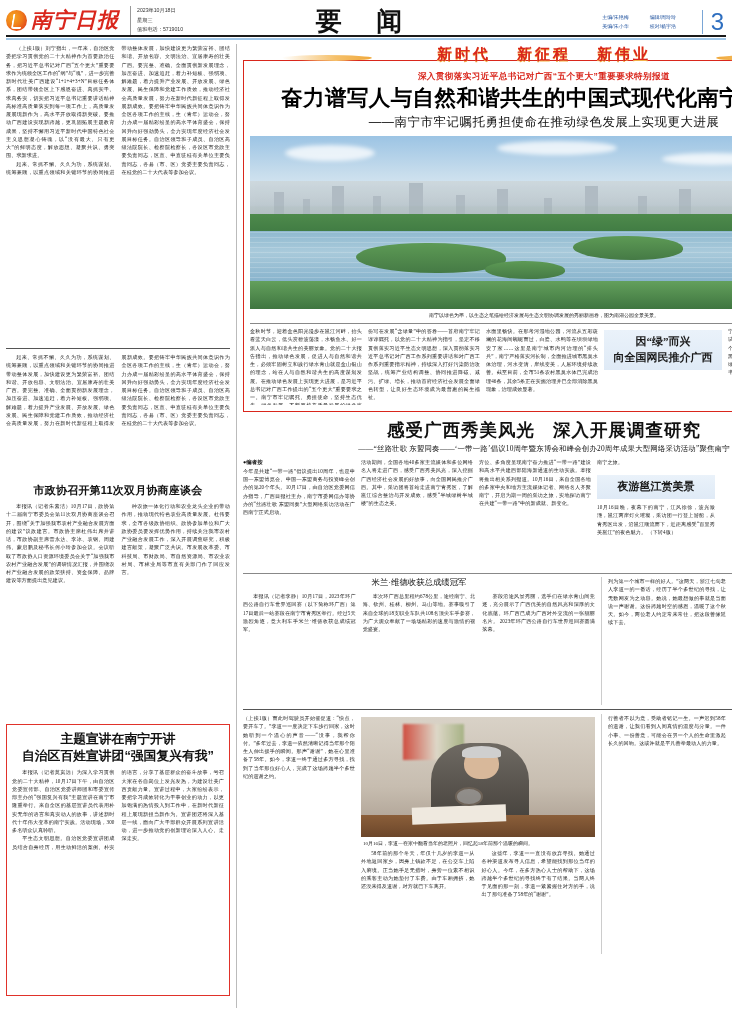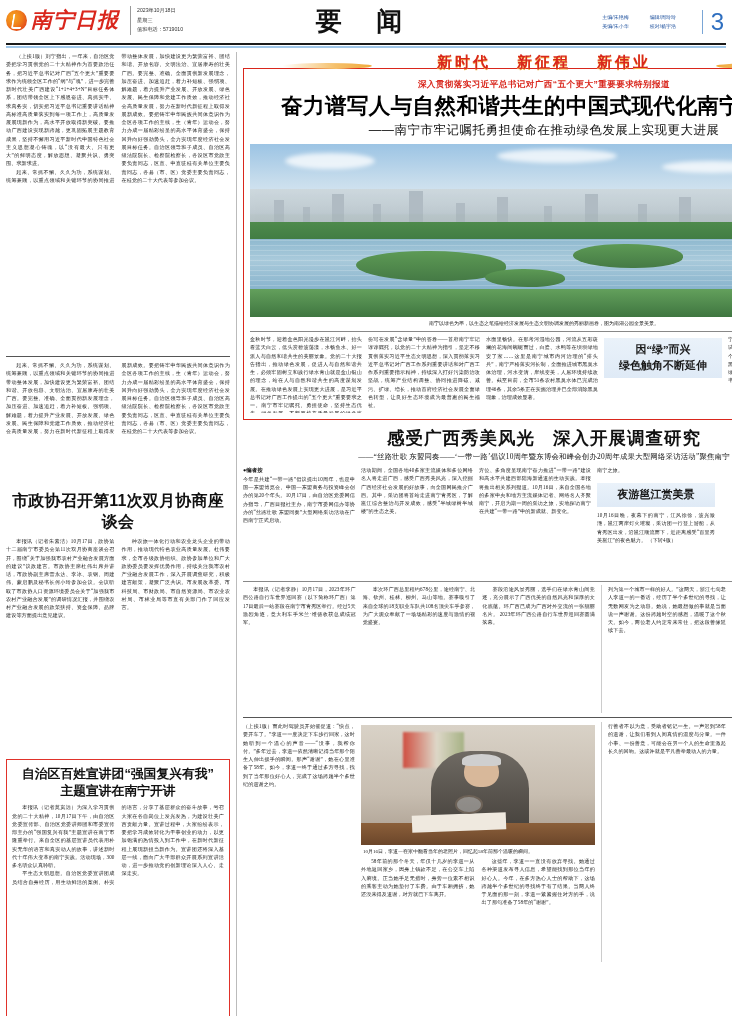--- a/index.html
+++ b/index.html
@@ -11,21 +11,21 @@
     width: 732px; height: 1016px;
     font-family: "Liberation Serif", "DejaVu Serif", serif;
     color: #1a1a1a;
     overflow: hidden;
     position: relative;
   }
 
   
   .masthead {
     position: relative;
-    height: 42px;
+    height: 34px;
     padding: 3px 8px 0 6px;
     display: flex;
     align-items: flex-start;
   }
   .logo-wrap { display:flex; align-items:center; gap:4px; }
   .logo-mark {
     width: 21px; height: 21px; border-radius: 50%;
     background: radial-gradient(circle at 35% 35%, #f7a823 0%, #ef7d1a 45%, #d9261c 100%);
     position: relative; flex: none;
     margin-top: 3px;
@@ -252,21 +252,21 @@
   }
   .editor-note {
     font-family:"Liberation Sans", sans-serif;
     font-size:5.4px; font-weight:700; color:#111;
   }
 
   
   .lh-1 {
     text-align:center;
     font-family:"Liberation Sans", sans-serif;
-    font-size: 16px; font-weight:700; color:#111;
+    font-size: 11px; font-weight:700; color:#111;
     letter-spacing: .2px;
     margin: 8px 0 4px 0;
   }
   .redbox {
     border: 1.6px solid #e0322a;
     padding: 6px 5px 5px 5px;
     margin-top: 7px;
   }
   .redbox-title {
     text-align:center;
@@ -362,22 +362,22 @@
 
     <div class="lh-1">市政协召开第11次双月协商座谈会</div>
 
     <div class="body-text cols2 col-block" style="height:215px;">
       <p>本报讯（记者朱素洁）10月17日，政协第十二届南宁市委员会第11次双月协商座谈会召开，围绕“关于加强我市农村产业融合发展方面的建议”议政建言。市政协主席杜伟出席并讲话，市政协副主席雷永达、李冰、农钢、周建伟、蒙启鹏及秘书长何小玲参加会议。会议听取了市政协人口资源环境委员会关于“加强我市农村产业融合发展”的调研情况汇报，并围绕农村产业融合发展的政策扶持、资金保障、品牌建设等方面提出意见建议。</p>
       <p>种农旅一体化行动和农业龙头企业的带动作用，推动现代特色农业高质量发展。杜伟要求，全市各级政协组织、政协参加单位和广大政协委员要发挥优势作用，持续关注我市农村产业融合发展工作，深入开展调查研究，积极建言献策，凝聚广泛共识。市发展改革委、市科技局、市财政局、市自然资源局、市农业农村局、市林业局等市直有关部门作了回应发言。</p>
     </div>
 
     <div class="redbox">
       <div class="redbox-title">
+        <div>主题宣讲在南宁开讲</div>
         <div>自治区百姓宣讲团“强国复兴有我”</div>
-        <div>主题宣讲在南宁开讲</div>
       </div>
       <div class="body-text cols2" style="height:222px;">
         <p>本报讯（记者莫岚远）为深入学习贯彻党的二十大精神，10月17日下午，由自治区党委宣传部、自治区党委讲师团和市委宣传部主办的“强国复兴有我”主题宣讲在南宁市隆重举行。来自全区的基层宣讲员代表用朴实无华的语言和真实动人的故事，讲述新时代十年伟大变革的南宁实践。活动现场，300多名听众认真聆听。</p>
         <p>平生态文明思想。自治区党委宣讲团成员结合自身经历，用生动鲜活的案例、朴实的语言，分享了基层群众的奋斗故事，号召大家在各自岗位上发光发热，为建设壮美广西贡献力量。宣讲过程中，大家纷纷表示，要把学习成效转化为干事创业的动力，以更加饱满的热情投入到工作中，在新时代新征程上展现新担当新作为。宣讲团还将深入基层一线，面向广大干部群众开展系列宣讲活动，进一步推动党的创新理论深入人心、走深走实。</p>
       </div>
     </div>
 
   </div>
 
   <div class="vrule"></div>
@@ -431,21 +431,21 @@
 
       <div class="hr-thin2"></div>
 
       <div class="flexrow" style="height:78px;">
         <div class="body-text" style="width:112px;">金秋时节，迎着金色阳光漫步在邕江河畔，抬头看蓝天白云，低头赏碧波荡漾，水畅鱼水、好一派人与自然和谐共生的美丽景象。党的二十大报告指出，推动绿色发展，促进人与自然和谐共生，必须牢固树立和践行绿水青山就是金山银山的理念，站在人与自然和谐共生的高度谋划发展。在推动绿色发展上实现更大进展，是习近平总书记对广西工作提出的“五个更大”重要要求之一。南宁市牢记嘱托、勇担使命，坚持生态优先、绿色发展，不断厚植高质量发展的绿色底色。</div>
         <div class="body-text" style="width:112px;">份写在发展“含绿量”中的答卷——首府南宁牢记谆谆嘱托，以党的二十大精神为指引，坚定不移贯彻落实习近平生态文明思想，深入贯彻落实习近平总书记对广西工作系列重要讲话和对广西工作系列重要指示精神，持续深入打好污染防治攻坚战，统筹产业结构调整、协同推进降碳、减污、扩绿、增长，推动首府经济社会发展全面绿色转型，让良好生态环境成为最普惠的民生福祉。</div>
         <div class="body-text" style="width:112px;">水面里畅快。在那考河湿地公园，河流从五彩斑斓的花海间蜿蜒而过，白鹭、水鸭等在坝坝绿地安了家……这里是南宁城市内河治理的“排头兵”，南宁严格落实河长制，全面推进城市黑臭水体治理，河水变清，岸线变美，人居环境持续改善。截至目前，全市51条农村黑臭水体已完成治理46条，其余5条正在实施治理并已全部消除黑臭现象，治理成效显著。</div>
         <div style="width:118px;">
           <div class="tint-box">
             <div class="t1">因“绿”而兴</div>
-            <div class="t1">绿色触角不断延伸</div>
+            <div class="t1">向全国网民推介广西</div>
           </div>
         </div>
         <div class="body-text" style="width:110px;">
           <span>宁经验”。今年9月28日，全国农村黑臭水体治理试点城市现场观摩会在南宁召开，我市“建设一个设施、治理一个坑塘、美化一个村庄”的农村黑臭水体治理模式得到与会代表的广泛认可。让绿色成为高质量发展最鲜明的底色，南宁正奋力书写新时代生态文明建设新答卷。</span>
           
         </div>
       </div>
     </div>
 
     <div class="h2-center">
@@ -469,20 +469,21 @@
           <span>10月16日晚，夜幕下的南宁，江风徐徐，波光潋滟，邕江两岸灯火璀璨，采访团一行登上游船，从青秀区出发，沿邕江顺流而下，近距离感受“百里秀美邕江”的夜色魅力。</span>
           <span>（下转4版）</span>
         </div>
       </div>
     </div>
 
     <div class="hr-thin2"></div>
 
     <div class="flexrow" style="height:128px;">
       <div style="width:352px;">
+        <div class="h1-sub">米兰·维德收获总成绩冠军</div>
         <div class="body-text cols3" style="height:72px;">
           <p>本报讯（记者李静）10月17日，2023年环广西公路自行车世界巡回赛（以下简称环广西）第17日最后一站赛段在南宁市青秀区举行。经过5天激烈角逐，意大利车手米兰·维德收获总成绩冠军。</p>
           <p>本次环广西总里程约678公里，途经南宁、北海、钦州、桂林、柳州、马山等地。赛事吸引了来自全球的18支职业车队共108名顶尖车手参赛，为广大观众奉献了一场场精彩的速度与激情的视觉盛宴。</p>
           <p>
             <span>赛段沿途风景秀丽，选手们在绿水青山间竞逐，充分展示了广西优美的自然风光和深厚的文化底蕴。环广西已成为广西对外交流的一张靓丽名片。</span>
             <span>2023年环广西公路自行车世界巡回赛圆满落幕。</span>
           </p>
         </div>
       </div>
       <div class="rule-v"></div>

